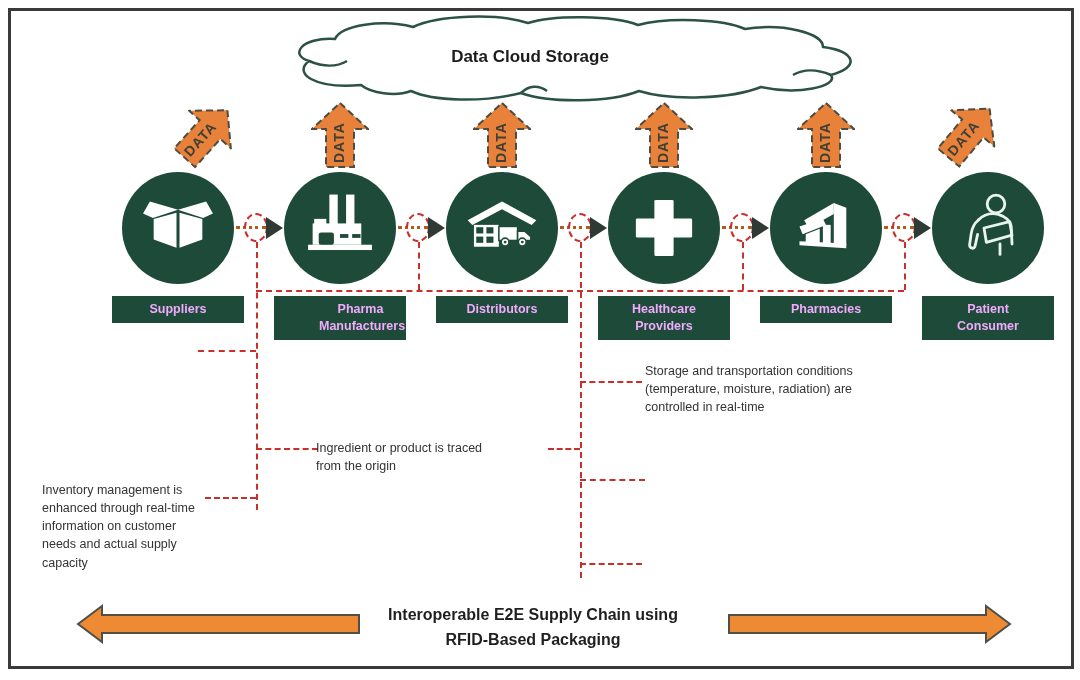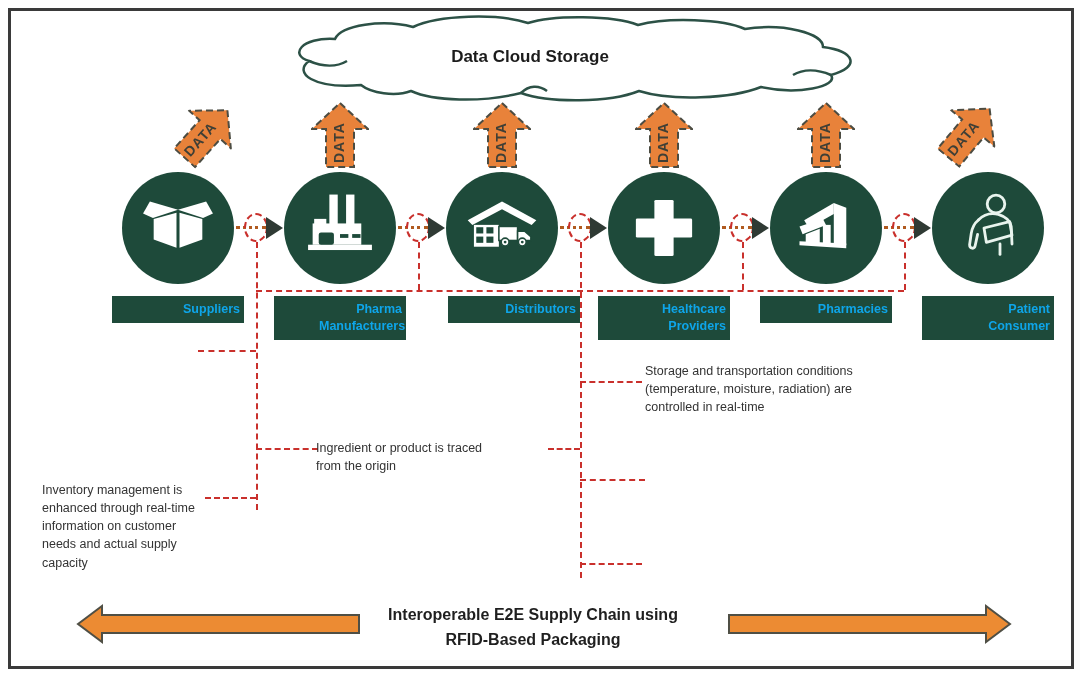--- a/index.html
+++ b/index.html
@@ -9,22 +9,22 @@
   .cloud-svg{position:absolute;left:283px;top:12px;width:585px;height:96px;z-index:1;}
   .cloud-label{position:absolute;left:430px;top:47px;width:200px;text-align:center;
                font-size:17px;font-weight:bold;color:#1c1c1c;z-index:2;}
   .data-arrow{position:absolute;width:58px;height:66px;z-index:3;}
   .data-arrow svg{width:58px;height:66px;display:block;}
   .data-arrow text{font-family:"Liberation Sans",sans-serif;font-size:14px;font-weight:bold;
                    fill:#3f3f36;letter-spacing:1px;}
   .node-circle{position:absolute;top:172px;width:112px;height:112px;border-radius:50%;
                background:#1e4a3a;z-index:4;display:flex;align-items:center;justify-content:center;}
   .node-circle svg{display:block;}
-  .stage-label{position:absolute;top:296px;width:132px;background:#1e4a3a;color:#0ea5e9;
-               font-size:12.5px;font-weight:bold;text-align:right;line-height:1.35;
+  .stage-label{position:absolute;top:296px;width:132px;background:#1e4a3a;color:#f0abfc;
+               font-size:12.5px;font-weight:bold;text-align:center;line-height:1.35;
                padding:5px 4px;box-sizing:border-box;white-space:pre-line;z-index:4;}
   .gap-dotted{position:absolute;top:226px;width:30px;border-top:3px dotted #b05a1f;z-index:5;}
   .gap-ellipse{position:absolute;top:213px;width:24px;height:29px;border:2.5px dashed #c9302c;
                border-radius:50%;box-sizing:border-box;z-index:6;background:transparent;}
   .gap-triangle{position:absolute;top:217px;width:0;height:0;border-left:17px solid #2f3a34;
                 border-top:11px solid transparent;border-bottom:11px solid transparent;z-index:6;}
   .rl-h{position:absolute;border-top:2.5px dashed #c9302c;height:0;z-index:2;}
   .rl-v{position:absolute;border-left:2.5px dashed #c9302c;width:0;z-index:2;}
   .note{position:absolute;font-size:12.5px;color:#333333;line-height:1.45;
         white-space:pre-line;z-index:7;}
@@ -188,21 +188,21 @@
   <div class="rl-h" style="left:205px;top:497px;width:51px;"></div>
   <div class="rl-h" style="left:256px;top:448px;width:62px;"></div>
   <div class="rl-h" style="left:548px;top:448px;width:32px;"></div>
   <div class="rl-h" style="left:580px;top:381px;width:62px;"></div>
   <div class="rl-h" style="left:580px;top:479px;width:65px;"></div>
   <div class="rl-h" style="left:580px;top:563px;width:62px;"></div>
 
   <div class="stage-label" style="left:112px;">Suppliers</div>
   <div class="stage-label" style="left:274px;padding-left:45px;">Pharma
 Manufacturers</div>
-  <div class="stage-label" style="left:436px;margin-left:12px;">Distributors</div>
+  <div class="stage-label" style="left:436px;">Distributors</div>
   <div class="stage-label" style="left:760px;">Pharmacies</div>
   <div class="stage-label" style="left:598px;">Healthcare
 Providers</div>
   <div class="stage-label" style="left:922px;">Patient
 Consumer</div>
 
   <div class="note" style="left:42px;top:481px;width:210px;">Inventory management is
 enhanced through real-time
 information on customer
 needs and actual supply

